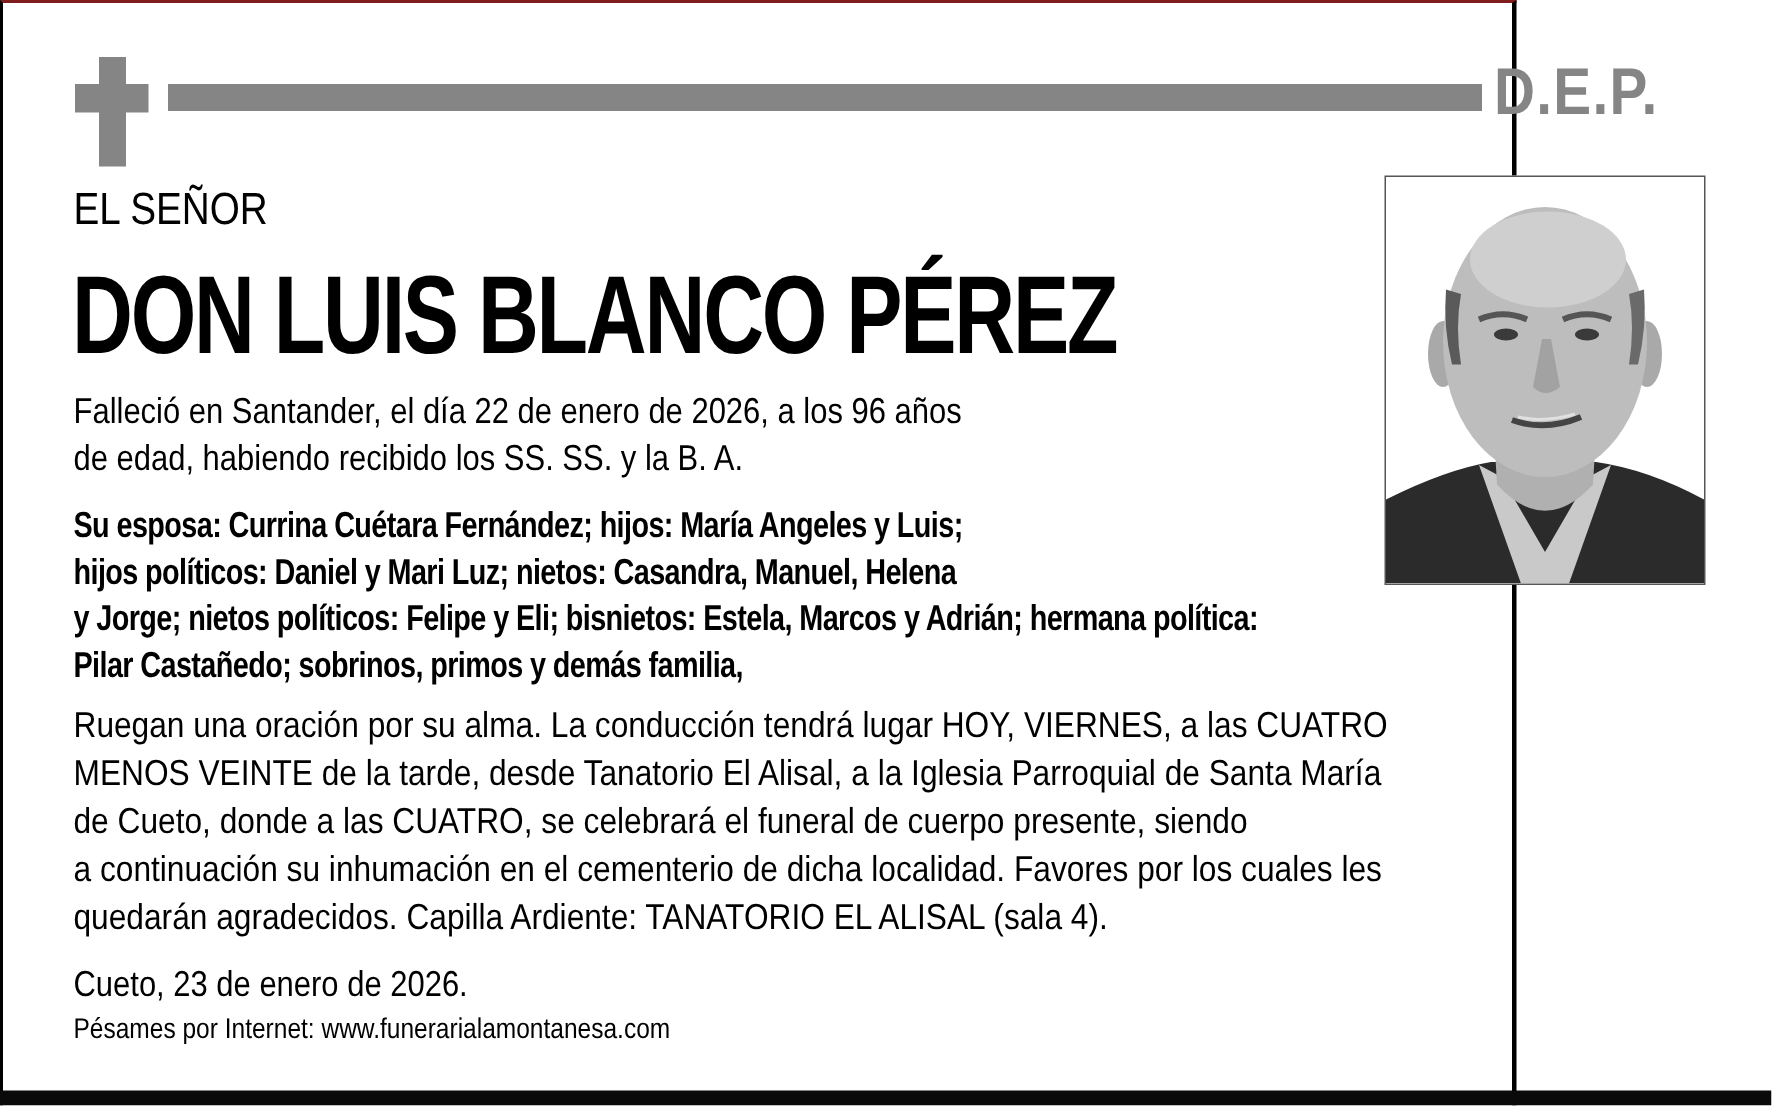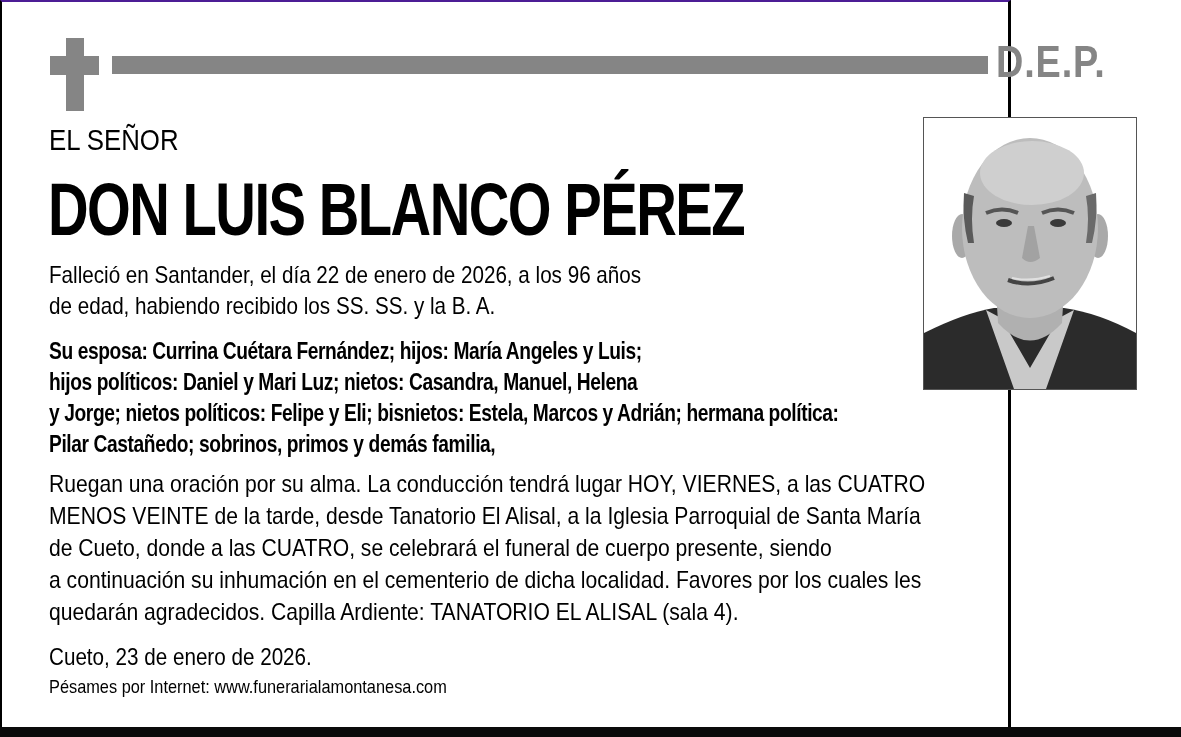--- a/index.html
+++ b/index.html
@@ -1,20 +1,20 @@
 <!DOCTYPE html>
 <html><head>
 <meta charset="utf-8">
 <style>
   html, body { margin: 0; padding: 0; background: #ffffff; }
   body { width: 1181px; height: 737px; position: relative; overflow: hidden; }
   .card {
     position: absolute; left: 0; top: 0; width: 1011px; height: 737px;
     box-sizing: border-box; background: #fff;
-    border-top: 2px solid #4c1d95; border-left: 2px solid #000; border-right: 3px solid #000;
+    border-top: 2px solid #7f1d1d; border-left: 2px solid #000; border-right: 3px solid #000;
   }
   .bottom-bar { position: absolute; left: 0; top: 727px; width: 1181px; height: 10px; background: #0a0a0a; }
   .cross-v { position: absolute; left: 64px; top: 36px; width: 18px; height: 73px; background: #858585; }
   .cross-h { position: absolute; left: 48px; top: 54px; width: 49px; height: 19px; background: #858585; }
   .rule { position: absolute; left: 110px; top: 54px; width: 876px; height: 18px; background: #858585; }
   .dep {
     position: absolute; left: 994px; top: 36px;
     font-family: "Liberation Sans", sans-serif; font-weight: bold; font-size: 44px;
     color: #858585; letter-spacing: 1px; line-height: 48px;
     transform: scaleX(0.86); transform-origin: left top;

